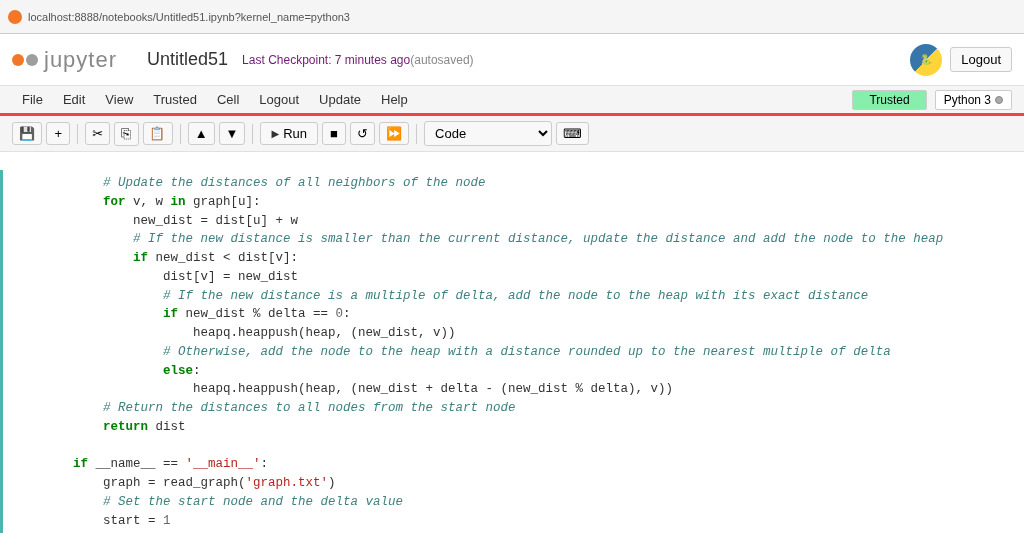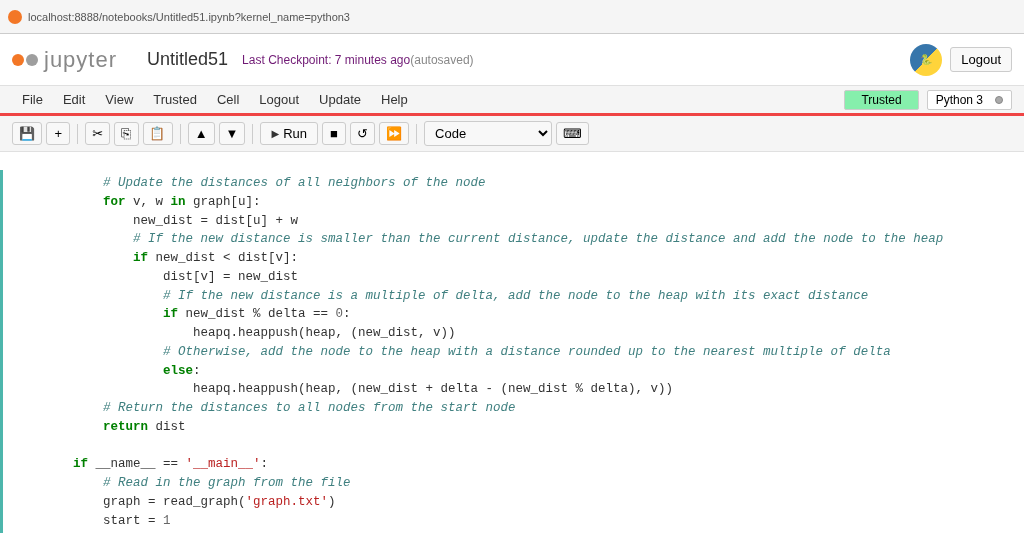--- a/index.html
+++ b/index.html
@@ -90,21 +90,21 @@
       border: 1px solid #ccc;
       padding: 2px 16px;
       font-size: 12px;
       background: #86efac;
       border-radius: 2px;
     }
     #kernel-badge {
       margin-left: 8px;
       display: flex;
       align-items: center;
-      gap: 12px;
+      gap: 4px;
       font-size: 12px;
       border: 1px solid #ccc;
       padding: 2px 8px;
       background: #fff;
       border-radius: 2px;
     }
     .kernel-dot { width: 8px; height: 8px; border-radius: 50%; background: #aaa; border: 1px solid #888; }
 
     
     #toolbar {
@@ -276,22 +276,22 @@
             <span class="c"># If the new distance is a multiple of delta, add the node to the heap with its exact distance</span>
             <span class="k">if</span> new_dist % delta == <span class="mi">0</span>:
                 heapq.heappush(heap, (new_dist, v))
             <span class="c"># Otherwise, add the node to the heap with a distance rounded up to the nearest multiple of delta</span>
             <span class="k">else</span>:
                 heapq.heappush(heap, (new_dist + delta - (new_dist % delta), v))
     <span class="c"># Return the distances to all nodes from the start node</span>
     <span class="k">return</span> dist
 
 <span class="k">if</span> __name__ == <span class="s">'__main__'</span>:
-    <span class="c"># Read in the graph from the file</span>
     graph = read_graph(<span class="s">'graph.txt'</span>)
+    <span class="c"># Set the start node and the delta value</span>
     start = <span class="mi">1</span>
     delta = <span class="mi">2</span>
     
     dist = delta_stepping(graph, start, delta)
     print(dist)</div>
     </div>
   </div>
 
 </div>
 

